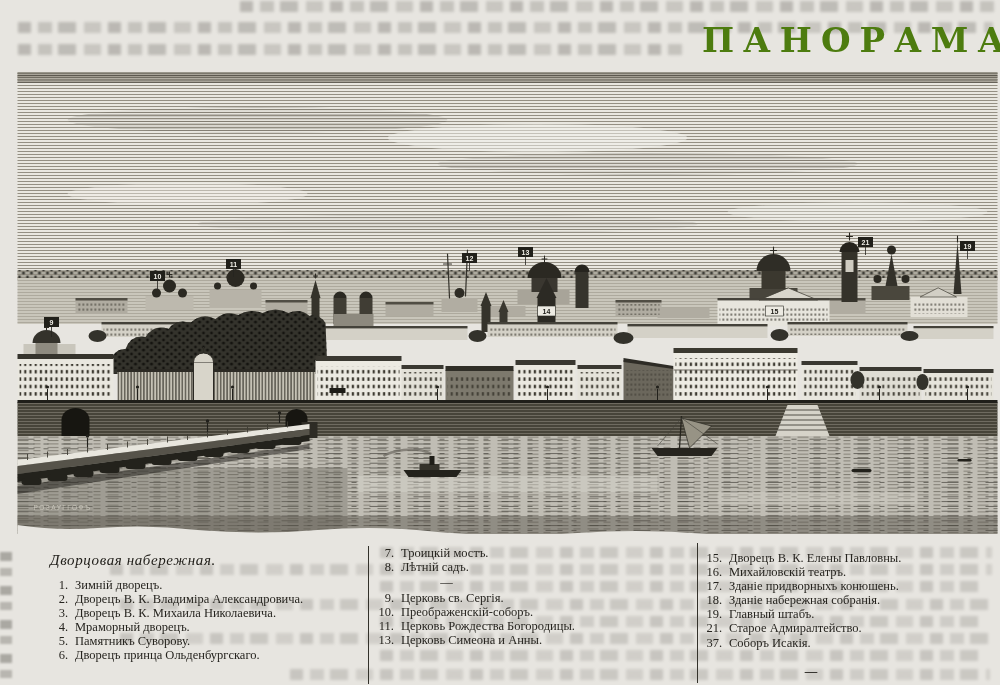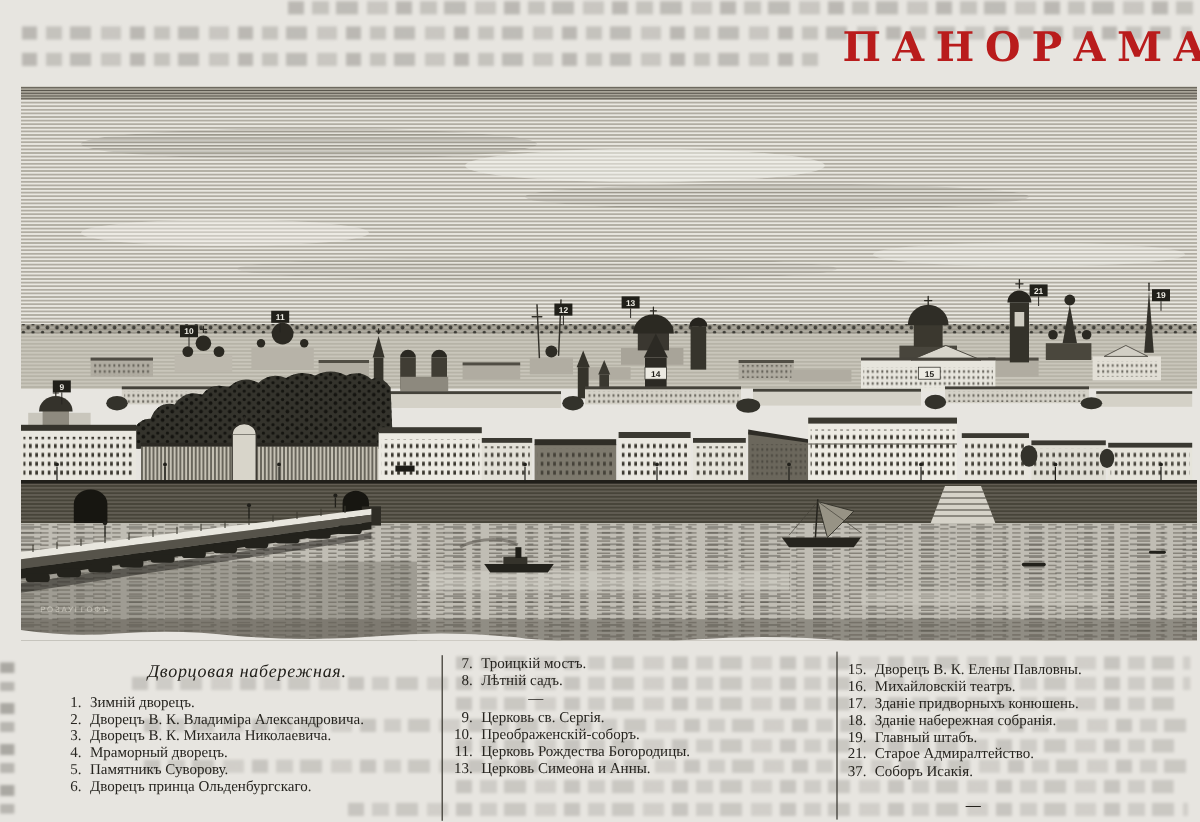--- a/index.html
+++ b/index.html
@@ -12,34 +12,34 @@
       rgba(70,67,60,.5) 20px 34px, rgba(0,0,0,0) 34px 40px,
       rgba(70,67,60,.6) 40px 58px, rgba(0,0,0,0) 58px 66px,
       rgba(70,67,60,.45) 66px 83px, rgba(0,0,0,0) 83px 90px);}
   .bleed.light{opacity:.3;}
   .bleed-smudge{position:absolute;width:12px;filter:blur(1.2px);opacity:.5;pointer-events:none;
     background:repeating-linear-gradient(180deg,
       rgba(60,57,50,.7) 0 9px, rgba(0,0,0,0) 9px 16px, rgba(60,57,50,.55) 16px 24px, rgba(0,0,0,0) 24px 34px);}
   
   .title{position:absolute;left:702px;top:20px;width:295px;margin:0;
     font-family:"DejaVu Serif",serif;font-weight:bold;font-size:34px;line-height:40px;
-    letter-spacing:9px;color:#b91c1c;text-align:right;white-space:nowrap;}
+    letter-spacing:9px;color:#4d7c0f;text-align:right;white-space:nowrap;}
   
   .engraving{position:absolute;left:17px;top:72px;width:981px;height:462px;}
   .engraving svg{display:block;}
   
   .legend{position:absolute;left:0;top:540px;width:1000px;height:145px;font-size:12.5px;}
   .vrule{position:absolute;width:1.4px;background:#33312a;}
   .r1{left:368px;top:6px;height:138px;}
   .r2{left:697px;top:3px;height:140px;}
   .col{position:absolute;}
   .c1{left:50px;top:12px;width:312px;}
   .c2{left:372px;top:6px;width:318px;}
   .c3{left:700px;top:11px;width:295px;}
-  .heading{font-style:italic;font-size:15px;text-align:center;letter-spacing:.6px;
+  .heading{font-style:italic;font-size:15px;text-align:left;letter-spacing:.6px;
     margin-bottom:9px;color:#23211c;}
   .li{display:flex;line-height:14.1px;white-space:nowrap;}
   .num{text-align:right;margin-right:7px;flex:none;}
   .c1 .num{width:18px;}
   .c2 .num{width:22px;}
   .c3 .num{width:22px;}
   .sep{width:150px;text-align:center;line-height:17px;letter-spacing:1px;color:#23211c;}
   .end-dash{position:absolute;left:786px;top:124px;width:50px;text-align:center;
     font-weight:bold;color:#23211c;}
 </style>

